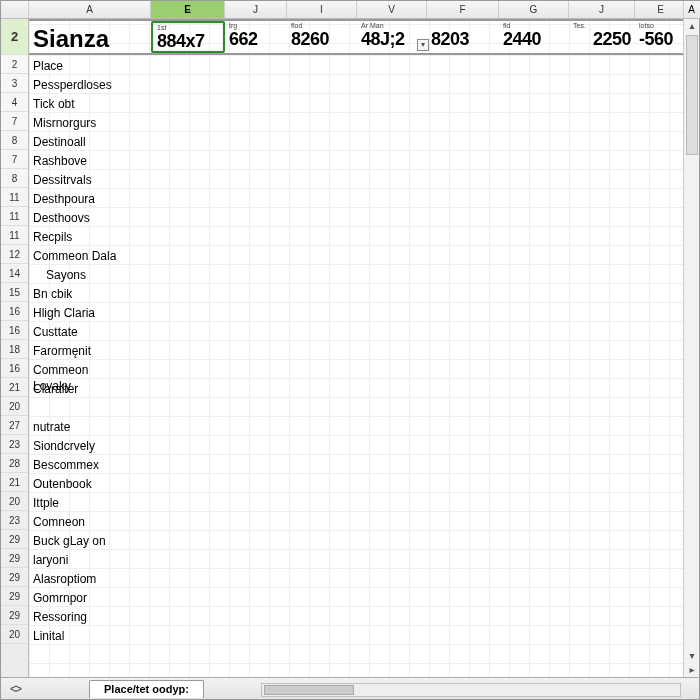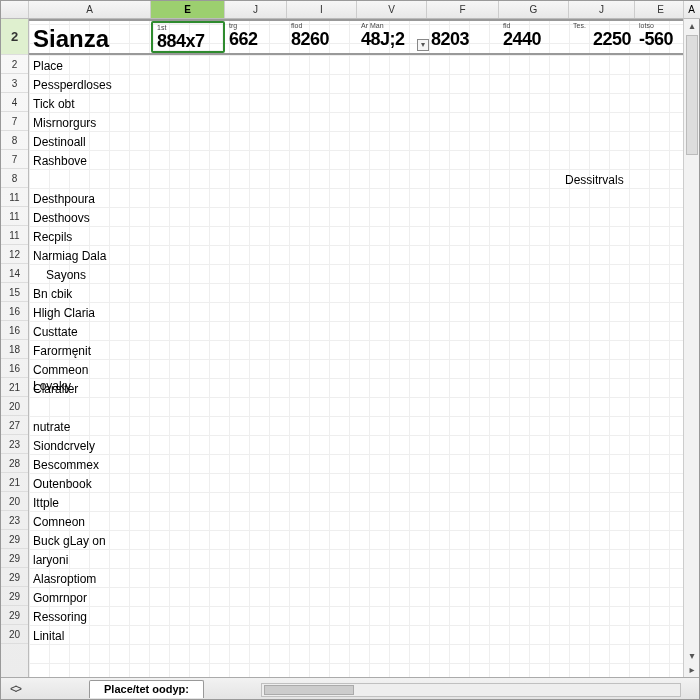--- a/index.html
+++ b/index.html
@@ -157,34 +157,34 @@
         </div>
         <div class="data-row body-row" style="top: 93px;">
           <div class="cell a" style="width: 122px;">Misrnorgurs</div>
         </div>
         <div class="data-row body-row" style="top: 112px;">
           <div class="cell a" style="width: 122px;">Destinoall</div>
         </div>
         <div class="data-row body-row" style="top: 131px;">
           <div class="cell a" style="width: 122px;">Rashbove</div>
         </div>
-        <div class="data-row body-row" style="top: 150px; justify-content: flex-end;">
+        <div class="data-row body-row" style="top: 150px;">
           <div class="cell a" style="width: 122px;">Dessitrvals</div>
         </div>
         <div class="data-row body-row" style="top: 169px;">
           <div class="cell a" style="width: 122px;">Desthpoura</div>
         </div>
         <div class="data-row body-row" style="top: 188px;">
           <div class="cell a" style="width: 122px;">Desthoovs</div>
         </div>
         <div class="data-row body-row" style="top: 207px;">
           <div class="cell a" style="width: 122px;">Recpils</div>
         </div>
         <div class="data-row body-row" style="top: 226px;">
-          <div class="cell a" style="width: 122px;">Narmiag Dala</div>
+          <div class="cell a" style="width: 122px;">Commeon Dala</div>
         </div>
         <div class="data-row body-row" style="top: 245px; margin-left: 13px;">
           <div class="cell a" style="width: 122px;">Sayons</div>
         </div>
         <div class="data-row body-row" style="top: 264px;">
           <div class="cell a" style="width: 122px;">Bn cbik</div>
         </div>
         <div class="data-row body-row" style="top: 283px;">
           <div class="cell a" style="width: 122px;">Hligh Claria</div>
         </div>

